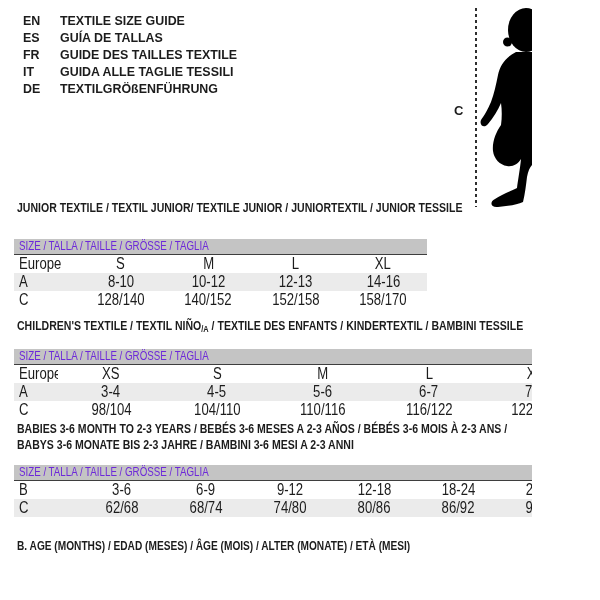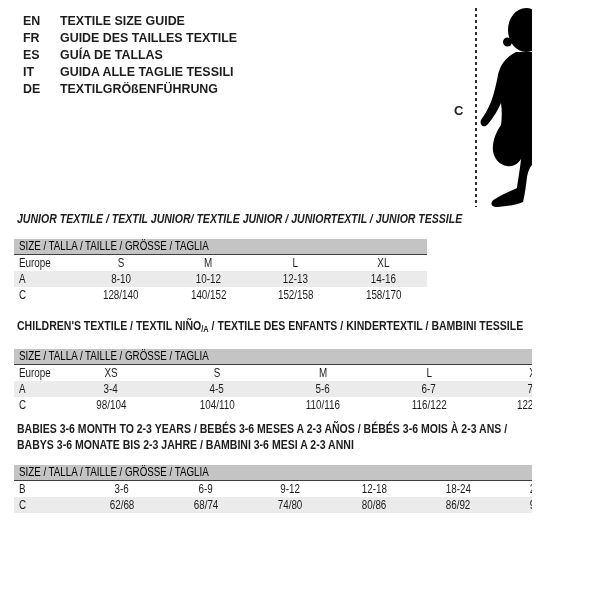--- a/index.html
+++ b/index.html
@@ -23,59 +23,59 @@
     background-image:repeating-linear-gradient(to bottom,#2e2e2e 0,#2e2e2e 3px,transparent 3px,transparent 6px);}
   .measure-label{left:454px;top:103px;font-size:13px;font-weight:bold;}
   .baby-svg{left:470px;top:0;width:130px;height:215px;}
 
   
   .ttl{font-size:13.5px;font-weight:bold;height:13px;line-height:13px;}
   .subsz{font-size:9.5px;vertical-align:-2px;}
 
   
   .size-bar{height:15px;line-height:15px;background:#c4c4c4;border-bottom:1.5px solid #3e3e3e;
-    font-size:12.5px;padding-left:5px;box-sizing:content-box;color:#000000;}
+    font-size:12.5px;padding-left:5px;box-sizing:content-box;color:#6d28d9;}
 
   
   table.sz{width:100%;border-collapse:collapse;table-layout:fixed;}
-  table.sz td,table.sz th{height:16px;padding:0;font-size:12px;font-weight:normal;text-align:center;
+  table.sz td,table.sz th{height:16px;padding:0;font-size:16px;font-weight:normal;text-align:center;
     overflow:hidden;white-space:nowrap;}
   table.sz th{text-align:left;padding-left:5px;}
   tr.shaded{background:#ebebeb;}
 
   .t-junior-wrap{left:14px;top:239px;width:413px;}
   .t-children-wrap{left:14px;top:349px;width:574px;}
   .t-babies-wrap{left:14px;top:465px;width:570px;}
 
-  .junior-title{left:17px;top:212px;font-style:italic;}
+  .junior-title{left:17px;top:201px;}
   .children-title{left:17px;top:319px;}
   .babies-title{left:17px;top:421px;line-height:15.5px;}
   .babies-title .ttl{height:15.5px;line-height:15.5px;}
 
   
   .notes{left:17px;top:537px;font-size:13px;font-weight:bold;line-height:17px;}
   .note-line{height:17px;}
 </style>
 </head>
 <body>
 
 <div class="page">
 
   <div class="abs lang-block">
     <div class="lang-row">
       <span class="lang-code"><span class="cnd9">EN</span></span>
       <span class="cnd9">TEXTILE SIZE GUIDE</span>
     </div>
     <div class="lang-row">
+      <span class="lang-code"><span class="cnd9">ES</span></span>
+      <span class="cnd9">GUÍA DE TALLAS</span>
+    </div>
+    <div class="lang-row">
       <span class="lang-code"><span class="cnd9">FR</span></span>
       <span class="cnd9">GUIDE DES TAILLES TEXTILE</span>
-    </div>
-    <div class="lang-row">
-      <span class="lang-code"><span class="cnd9">ES</span></span>
-      <span class="cnd9">GUÍA DE TALLAS</span>
     </div>
     <div class="lang-row">
       <span class="lang-code"><span class="cnd9">IT</span></span>
       <span class="cnd9">GUIDA ALLE TAGLIE TESSILI</span>
     </div>
     <div class="lang-row">
       <span class="lang-code"><span class="cnd9">DE</span></span>
       <span class="cnd9">TEXTILGRÖßENFÜHRUNG</span>
     </div>
   </div>
@@ -221,15 +221,16 @@
         <td><span class="cndc">74/80</span></td>
         <td><span class="cndc">80/86</span></td>
         <td><span class="cndc">86/92</span></td>
         <td><span class="cndc">92/98</span></td>
       </tr>
       </tbody>
     </table>
   </div>
 
   <div class="abs notes">
+    <div class="note-line"><span class="cnd">B. AGE (MONTHS) / EDAD (MESES) / ÂGE (MOIS) / ALTER (MONATE) / ETÀ (MESI)</span></div>
   </div>
 
 </div>
 
 </body></html>

